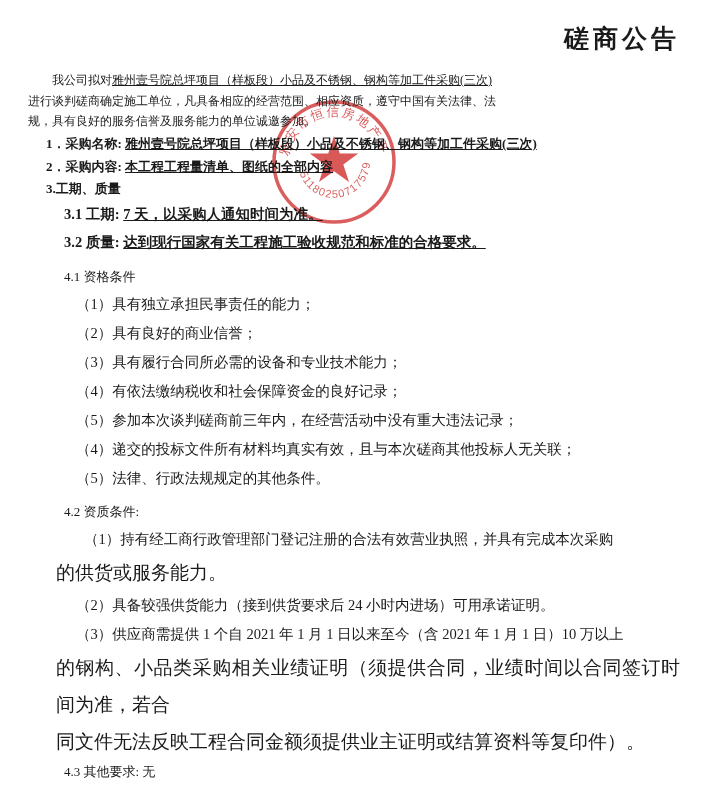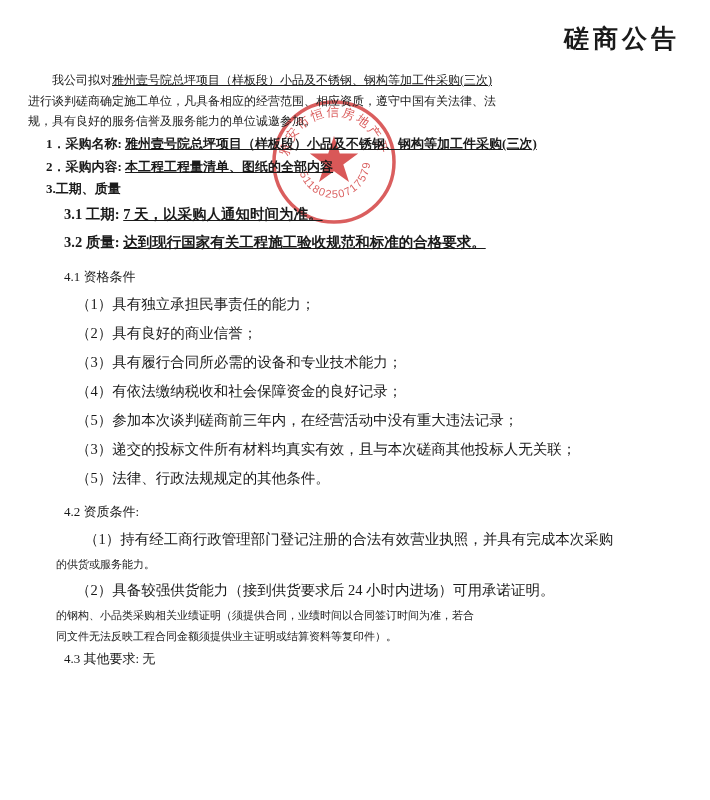--- a/index.html
+++ b/index.html
@@ -68,21 +68,21 @@
     font-weight: normal;
   }
   .item {
     font-size: 14.5px;
     line-height: 2.0;
     margin: 0;
     padding-left: 48px;
     font-weight: normal;
   }
   .flow {
-    font-size: 11px;
+    font-size: 19px;
     line-height: 1.95;
     margin: 0;
     padding-left: 28px;
     text-align: justify;
     font-weight: normal;
   }
   .stamp {
     position: absolute;
     left: 268px;
     top: 96px;
@@ -137,28 +137,29 @@
     <p class="sub"><span>3.2</span> <span>质量:</span> <span class="val">达到现行国家有关工程施工验收规范和标准的合格要求。</span></p>
 
 
     <p class="itemhead" style="padding-top:8px;">4.1 资格条件</p>
 
     <p class="item">（1）具有独立承担民事责任的能力；</p>
     <p class="item">（2）具有良好的商业信誉；</p>
     <p class="item">（3）具有履行合同所必需的设备和专业技术能力；</p>
     <p class="item">（4）有依法缴纳税收和社会保障资金的良好记录；</p>
     <p class="item">（5）参加本次谈判磋商前三年内，在经营活动中没有重大违法记录；</p>
-    <p class="item">（3）递交的投标文件所有材料均真实有效，且与本次磋商其他投标人无关联；</p>
+    <p class="item">（4）递交的投标文件所有材料均真实有效，且与本次磋商其他投标人无关联；</p>
     <p class="item">（5）法律、行政法规规定的其他条件。</p>
 
     <p class="itemhead" style="padding-top:6px;">4.2 资质条件:</p>
 
     <p class="item" style="padding-left:56px;">（1）持有经工商行政管理部门登记注册的合法有效营业执照，并具有完成本次采购</p>
     <p class="flow">的供货或服务能力。</p>
 
     <p class="item">（2）具备较强供货能力（接到供货要求后 24 小时内进场）可用承诺证明。</p>
 
+    <p class="item">（3）供应商需提供 1 个自 2021 年 1 月 1 日以来至今（含 2021 年 1 月 1 日）10 万以上</p>
     <p class="flow">的钢构、小品类采购相关业绩证明（须提供合同，业绩时间以合同签订时间为准，若合</p>
     <p class="flow">同文件无法反映工程合同金额须提供业主证明或结算资料等复印件）。</p>
 
     <p class="itemhead" style="line-height:1.8;">4.3 其他要求: 无</p>
   </div>
 </div>
 
 </body></html>

